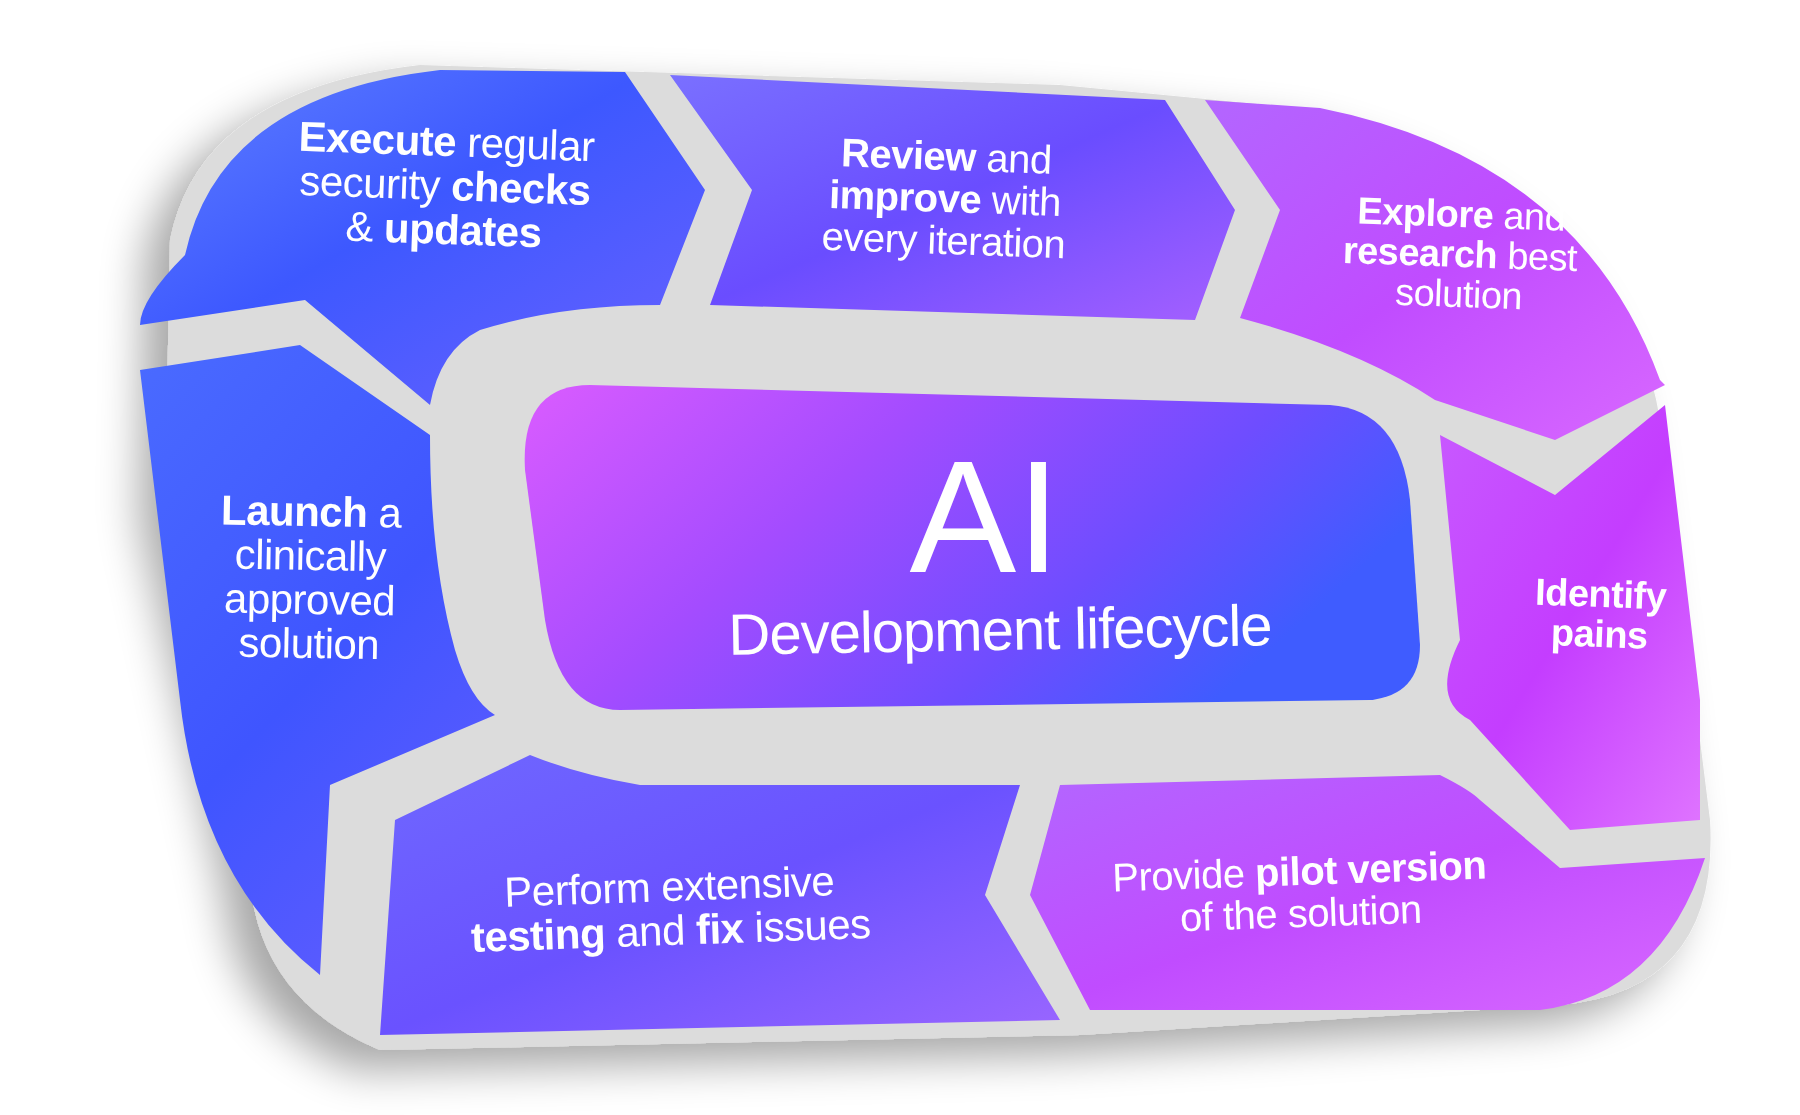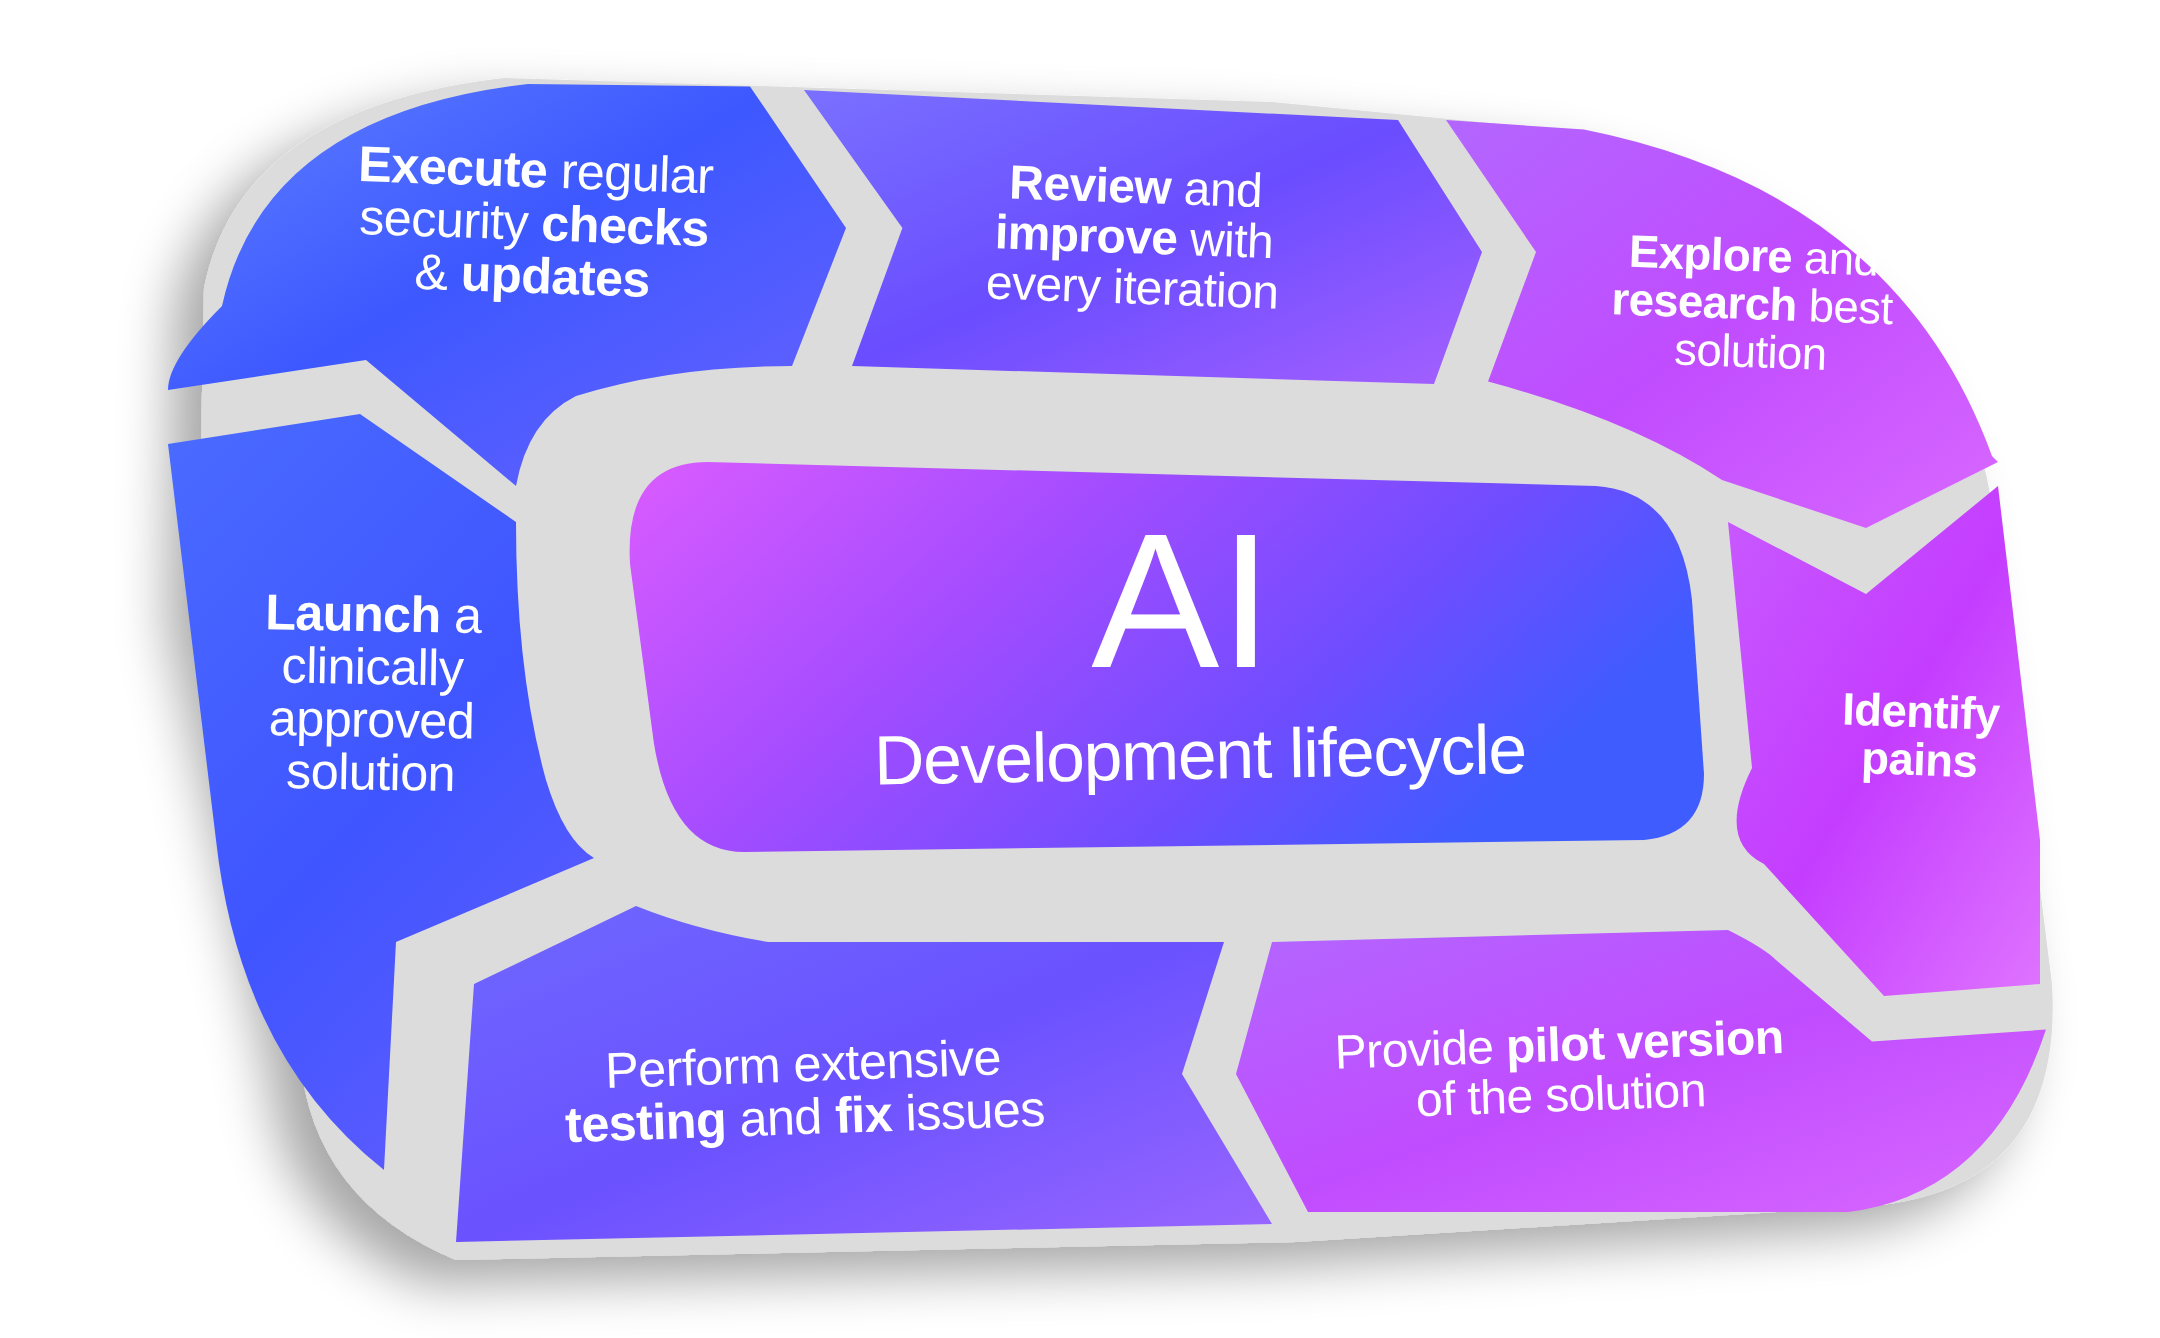--- a/index.html
+++ b/index.html
@@ -87,21 +87,21 @@
 
     <path d="M1060 785 L 1440 775 Q 1470 790 1480 800 L 1560 868 L 1705 858 Q 1660 995 1540 1010 L 1090 1010 L 1030 895 Z" fill="url(#gPurple)"></path>
 
     <path d="M395 820 L 530 755 Q 580 775 640 785 L 1020 785 L 985 895 L 1060 1020 L 380 1035 Z" fill="url(#gTest)"></path>
 
     <path d="M140 370 L 300 345 L 430 435 Q 430 560 455 650 Q 470 700 495 715 L 330 785 L 320 975 Q 200 880 180 700 Z" fill="url(#gBlueV)"></path>
 
     <path d="M590 385 L 1330 405 Q 1400 410 1410 500 L 1420 645 Q 1420 695 1370 700 L 620 710 Q 560 710 545 620 L 525 470 Q 520 385 590 385 Z" fill="url(#gCenter)"></path>
   </svg>
 
-  <div class="center-title" style="left:845px; top:426px; width:280px; font-size:160px; line-height:150px;">AI</div>
+  <div class="center-title" style="left:845px; top:442px; width:280px; font-size:160px; line-height:150px;">AI</div>
   <div class="center-title" style="left:640px; top:595px; width:720px; font-size:58px; line-height:70px; letter-spacing:-1px; transform:rotate(-1deg);">Development lifecycle</div>
 
   <div class="label" style="left:255px; top:120px; width:380px; font-size:42px; transform:rotate(2deg);">
       <div><b>Execute</b><span class="l"> regular</span></div>
       <div><span class="l">security </span><b>checks</b></div>
       <div><span class="l">&amp; </span><b>updates</b></div>
     </div>
   <div class="label" style="left:790px; top:135px; width:310px; font-size:40px; transform:rotate(2deg);">
       <div><b>Review</b><span class="l"> and</span></div>
       <div><b>improve</b><span class="l"> with</span></div>

